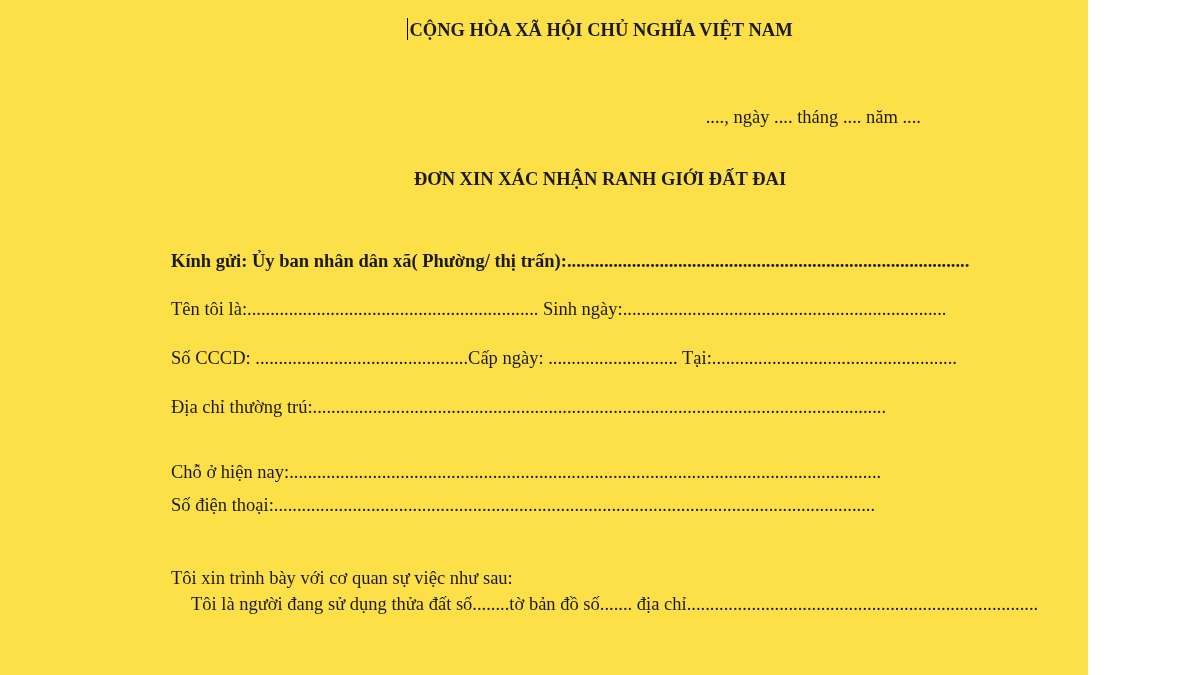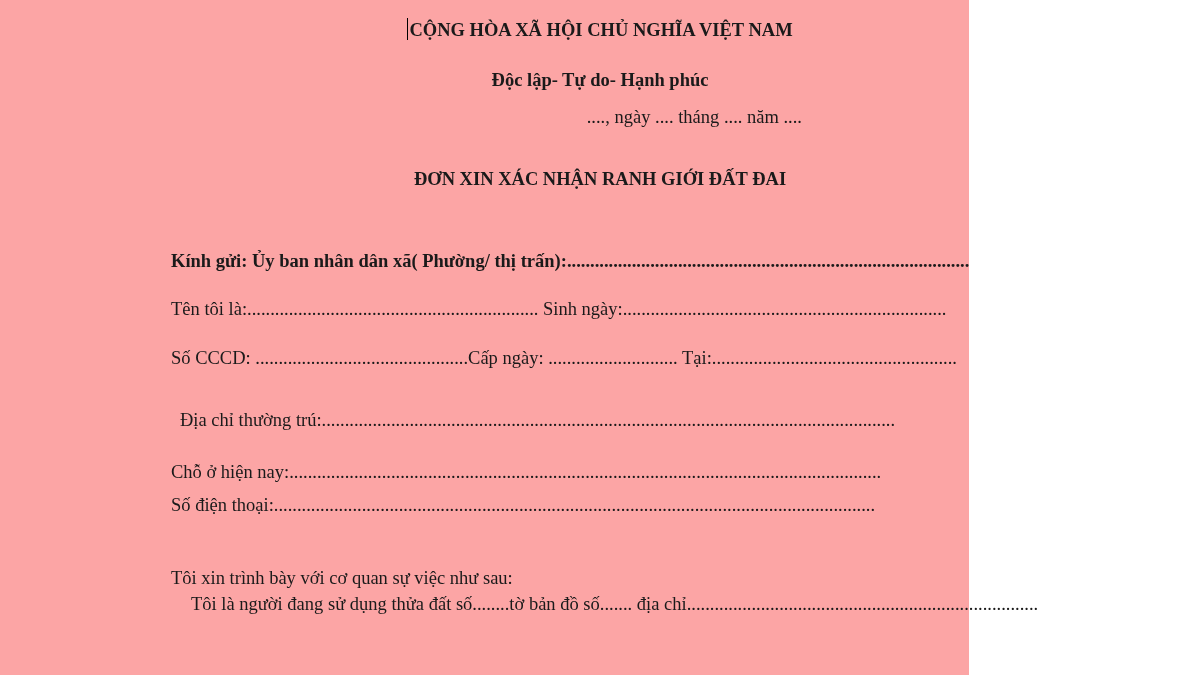--- a/index.html
+++ b/index.html
@@ -12,23 +12,23 @@
       height: 675px;
       overflow: hidden;
       position: relative;
       font-family: "Liberation Serif", "DejaVu Serif", serif;
       color: #1a1a1a;
     }
     .page {
       position: absolute;
       left: 0;
       top: 0;
-      width: 969px;
+      width: 1088px;
       height: 675px;
-      background: #fca5a5;
+      background: #fde047;
     }
     .line {
       position: absolute;
       white-space: nowrap;
       font-size: 18.5px;
       line-height: 24px;
     }
     .center {
       left: 0;
       width: 1200px;
@@ -54,39 +54,38 @@
   </style>
 </head>
 <body>
 
 <div class="page">
 
   <div class="line center bold" style="top:18px;">
     <span class="cursor"></span><span>CỘNG HÒA XÃ HỘI CHỦ NGHĨA VIỆT NAM</span>
   </div>
 
-  <div class="line center bold" style="top:68px;">Độc lập- Tự do- Hạnh phúc</div>
 
   <div class="line" style="top:105px; right:167px;">...., ngày .... tháng .... năm ....</div>
 
   <div class="line center bold" style="top:167px;">ĐƠN XIN XÁC NHẬN RANH GIỚI ĐẤT ĐAI</div>
 
   <div class="line body-line bold" style="top:249px;">
     <span>Kính gửi: Ủy ban nhân dân xã( Phường/ thị trấn):</span><span class="dots">.......................................................................................</span>
   </div>
 
   <div class="line body-line" style="top:297px;">
     <span>Tên tôi là:</span><span class="dots">............................................................... </span><span>Sinh ngày:</span><span class="dots">......................................................................</span>
   </div>
 
   <div class="line body-line" style="top:346px;">
     <span>Số CCCD: </span><span class="dots">..............................................</span><span>Cấp ngày: </span><span class="dots">............................ </span><span>Tại:</span><span class="dots">.....................................................</span>
   </div>
 
-  <div class="line body-line" style="top:408px;margin-left:9px;">
+  <div class="line body-line" style="top:395px;">
     <span>Địa chỉ thường trú:</span><span class="dots">............................................................................................................................</span>
   </div>
 
   <div class="line body-line" style="top:460px;">
     <span>Chỗ ở hiện nay:</span><span class="dots">................................................................................................................................</span>
   </div>
 
   <div class="line body-line" style="top:493px; width:858px;">
     <span>Số điện thoại:</span><span class="dots">..................................................................................................................................</span>
   </div>

